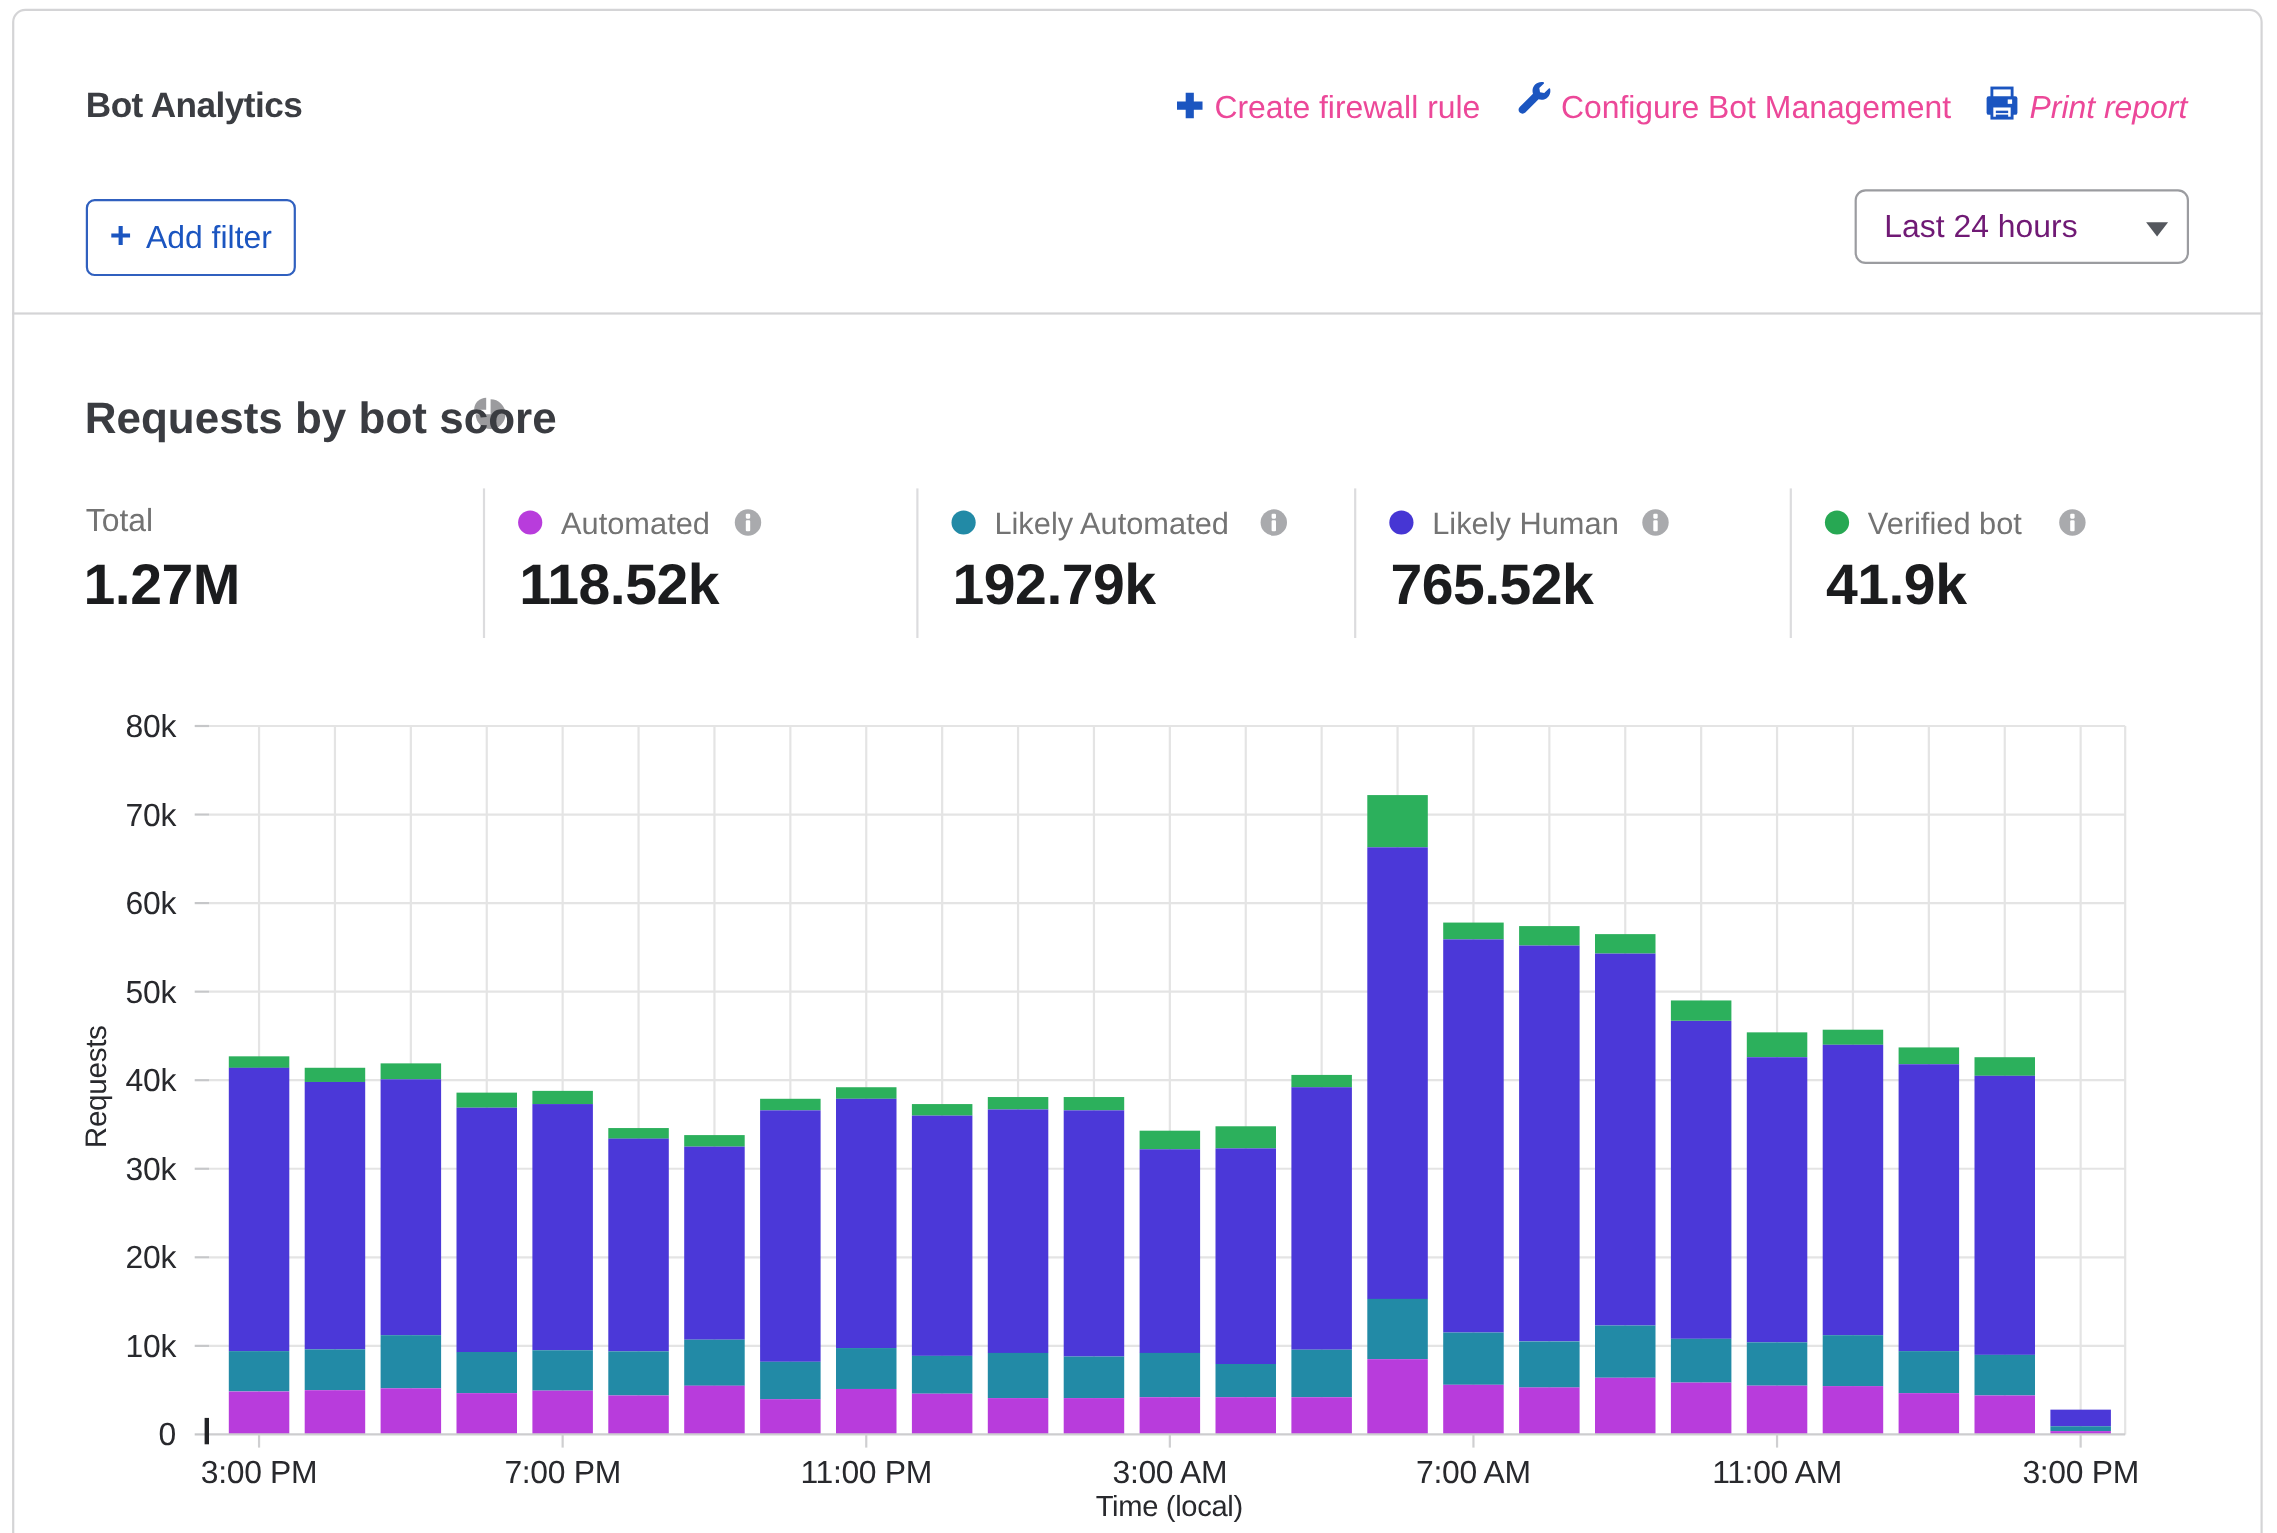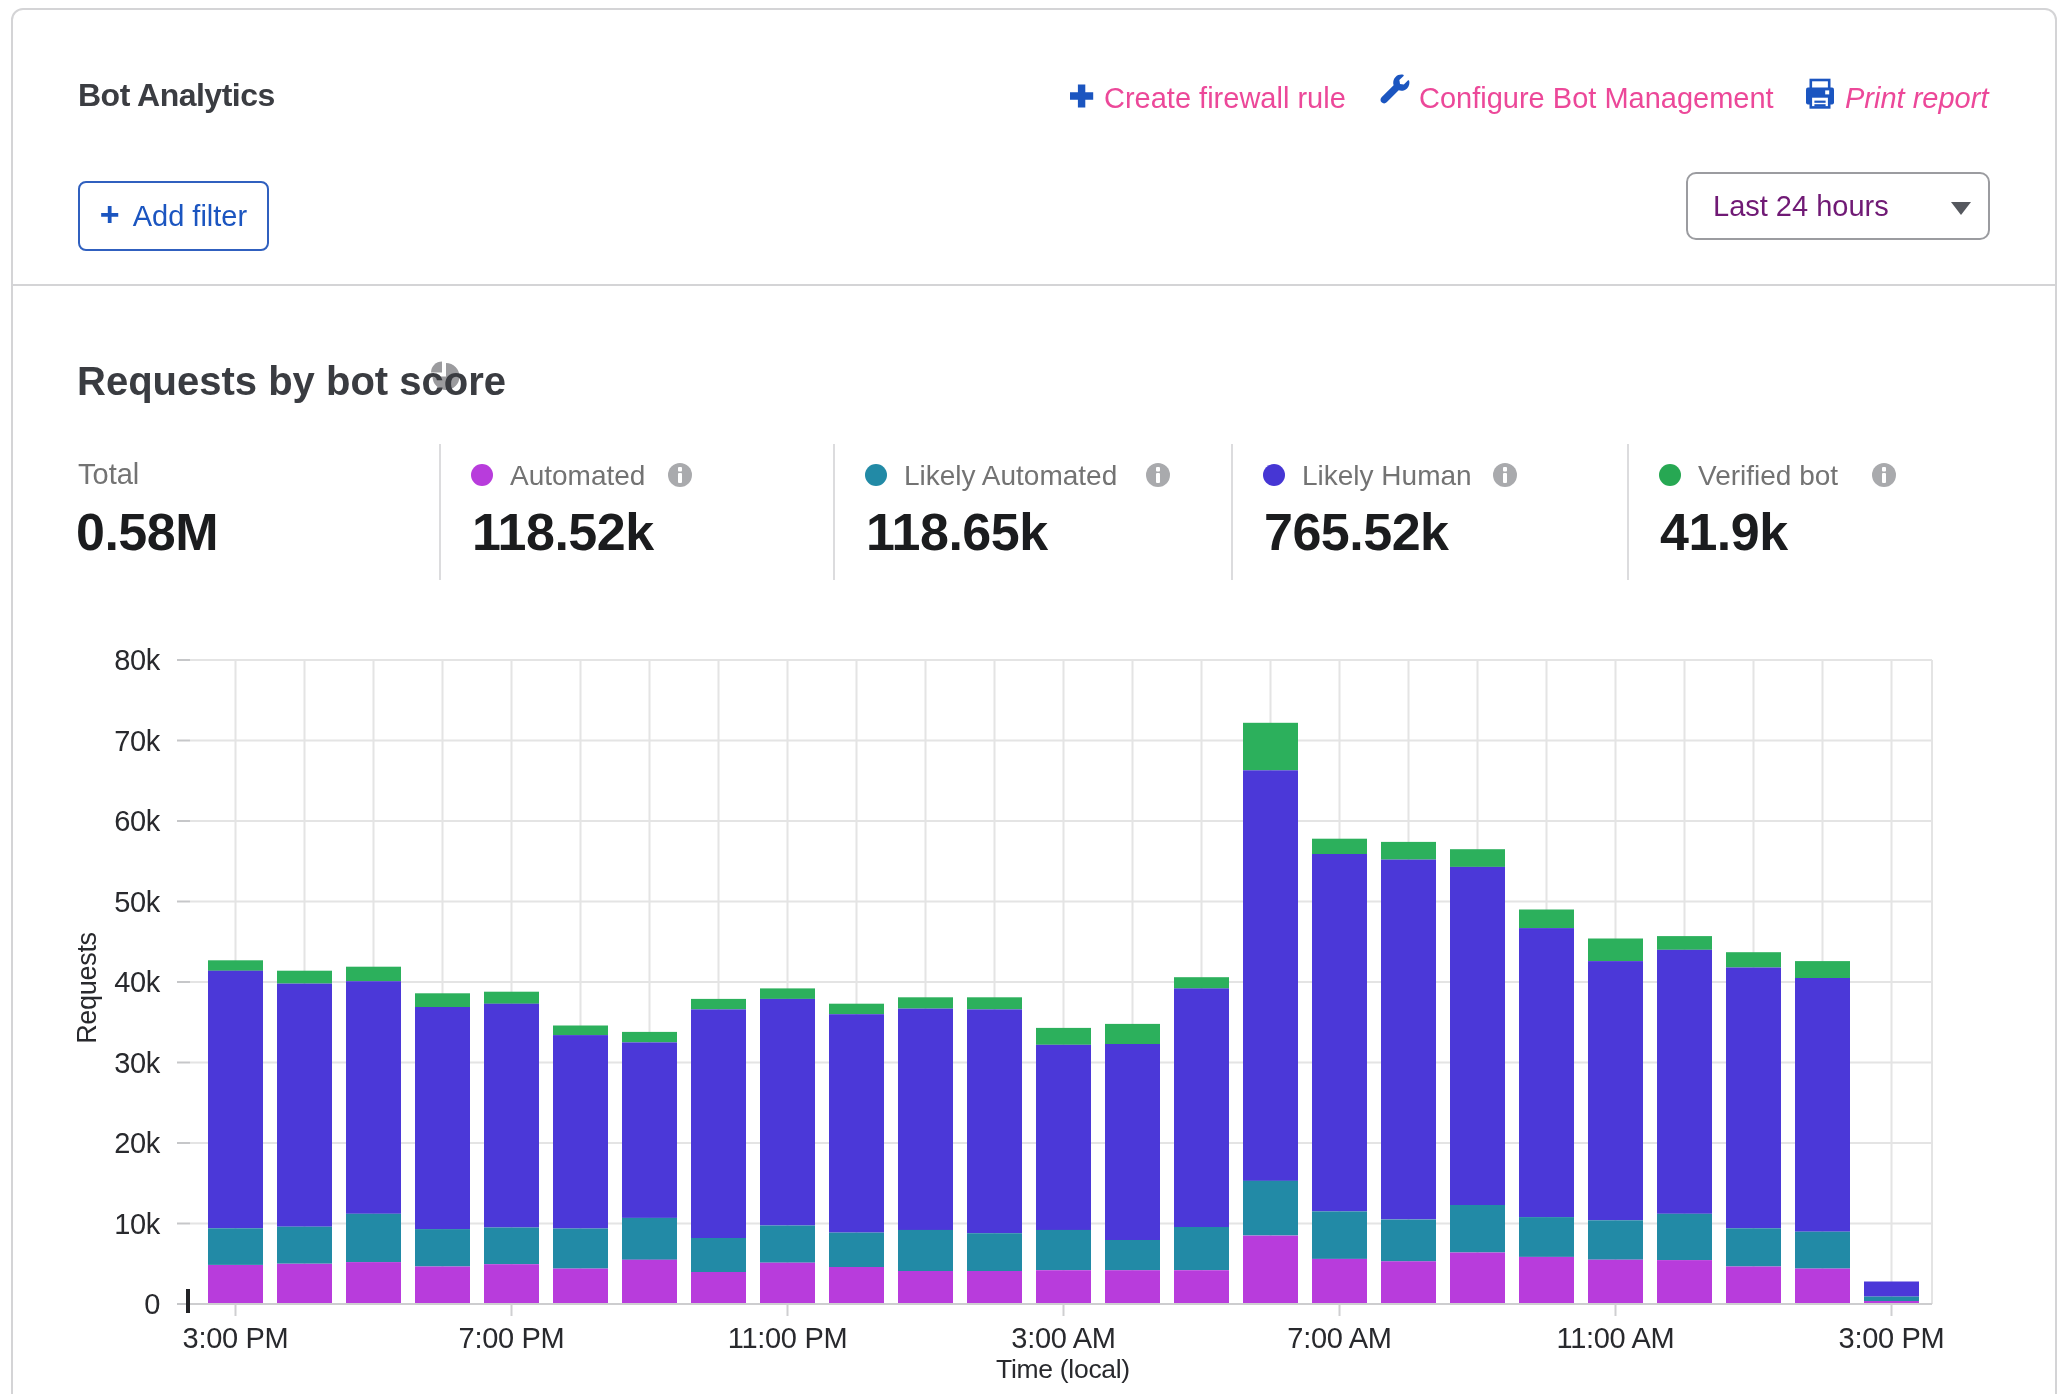--- a/index.html
+++ b/index.html
@@ -245,25 +245,25 @@
 <div class="abs link" style="left:1104px; top:82px;">Create firewall rule</div>
 <div class="abs link" style="left:1419px; top:82px;">Configure Bot Management</div>
 <div class="abs link" style="left:1845px; top:82px;font-style:italic;">Print report</div>
 
 <div class="btn"><span class="plus">+</span>Add filter</div>
 <div class="dd">Last 24 hours<span class="tri"></span></div>
 
 <div class="abs h2" style="left:77px; top:359px;">Requests by bot score</div>
 
 <div class="abs gray" style="left:78px; top:458px;">Total</div>
-<div class="abs big" style="left:76px; top:502px;">0.58M</div>
+<div class="abs big" style="left:76px; top:502px;">1.27M</div>
 
 <div class="abs glab" style="left:510px; top:460px;">Automated</div>
 <div class="abs big" style="left:472px; top:502px;">118.52k</div>
 
 <div class="abs glab" style="left:904px; top:460px;">Likely Automated</div>
-<div class="abs big" style="left:866px; top:502px;">118.65k</div>
+<div class="abs big" style="left:866px; top:502px;">192.79k</div>
 
 <div class="abs glab" style="left:1302px; top:460px;">Likely Human</div>
 <div class="abs big" style="left:1264px; top:502px;">765.52k</div>
 
 <div class="abs glab" style="left:1698px; top:460px;">Verified bot</div>
 <div class="abs big" style="left:1660px; top:502px;">41.9k</div>
 
 </body></html>

